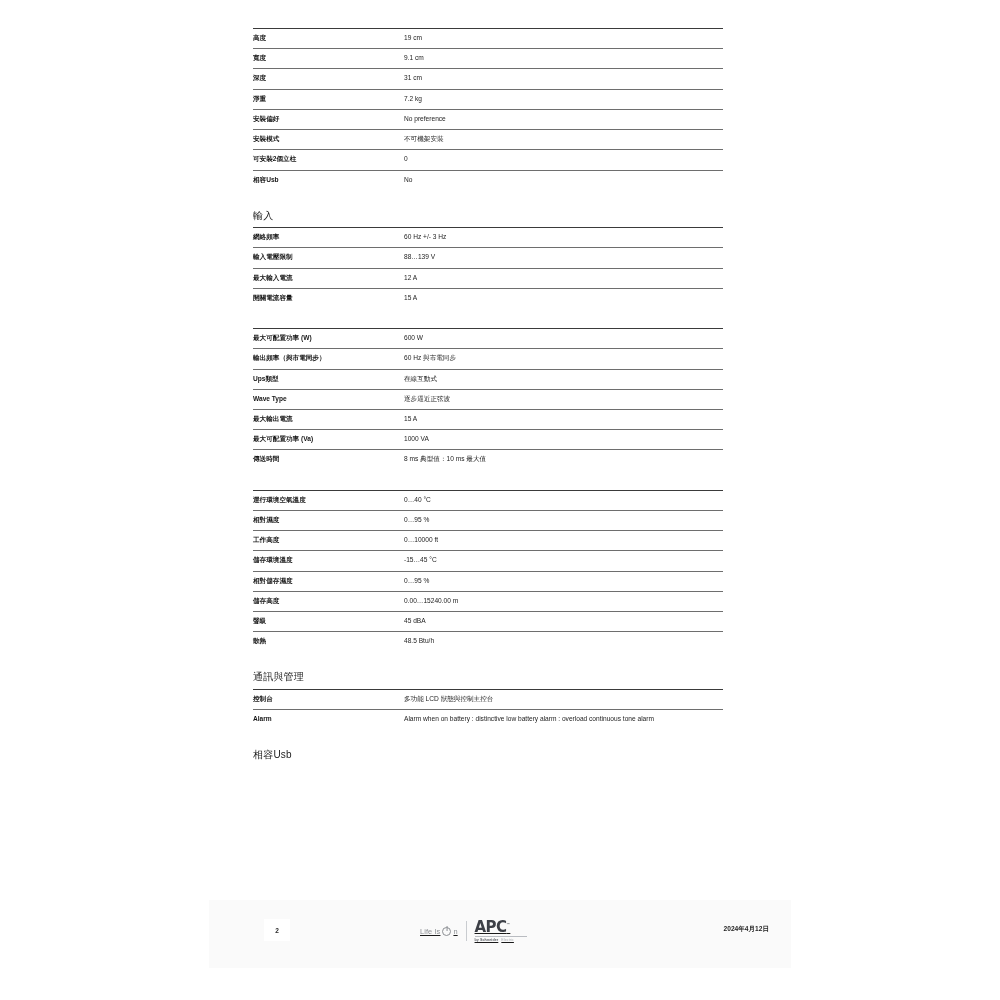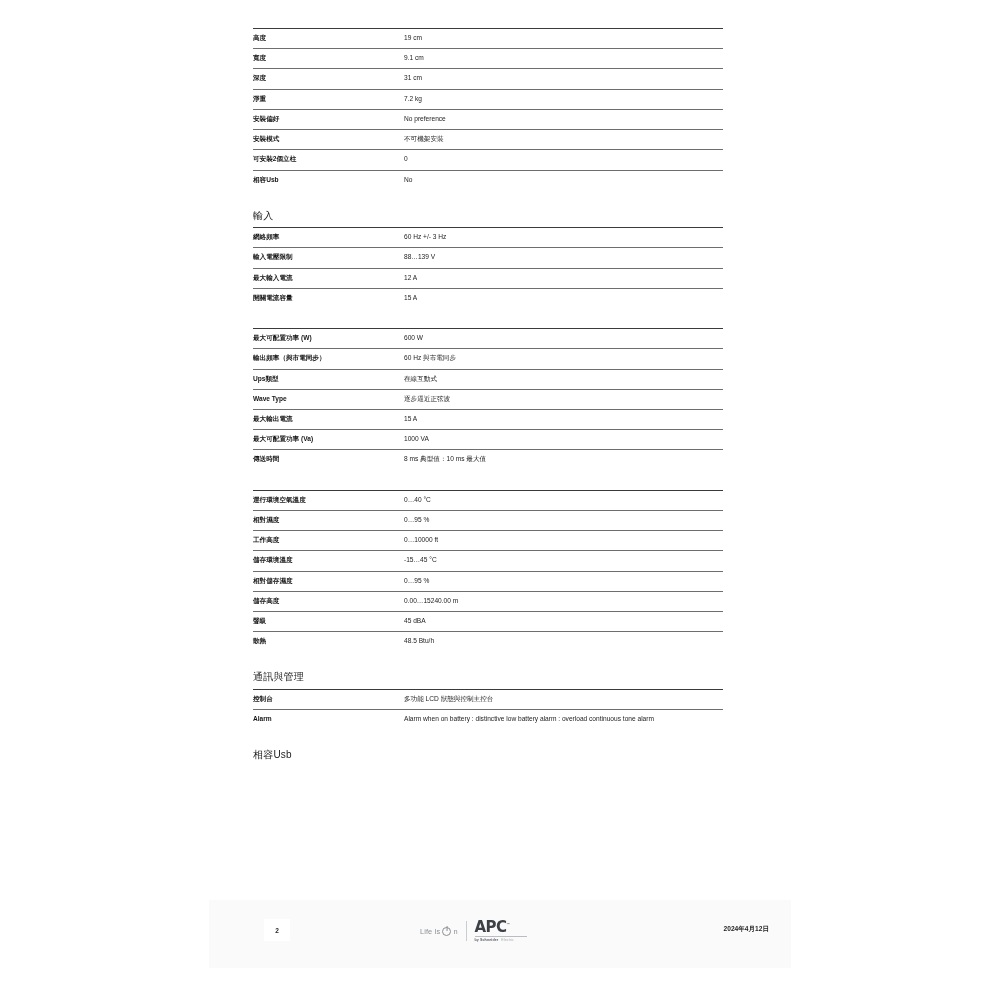--- a/index.html
+++ b/index.html
@@ -99,20 +99,21 @@
     color: #2a2a2a;
   }
 
   .brand {
     position: absolute;
     left: 211px;
     top: 19px;
     display: flex;
     align-items: center;
     height: 24px;
+    text-decoration: underline;
   }
   .life-is-on {
     font-size: 7.4px;
     color: #8c8f93;
     letter-spacing: 0.1px;
     display: flex;
     align-items: center;
     gap: 1.5px;
     white-space: nowrap;
   }

